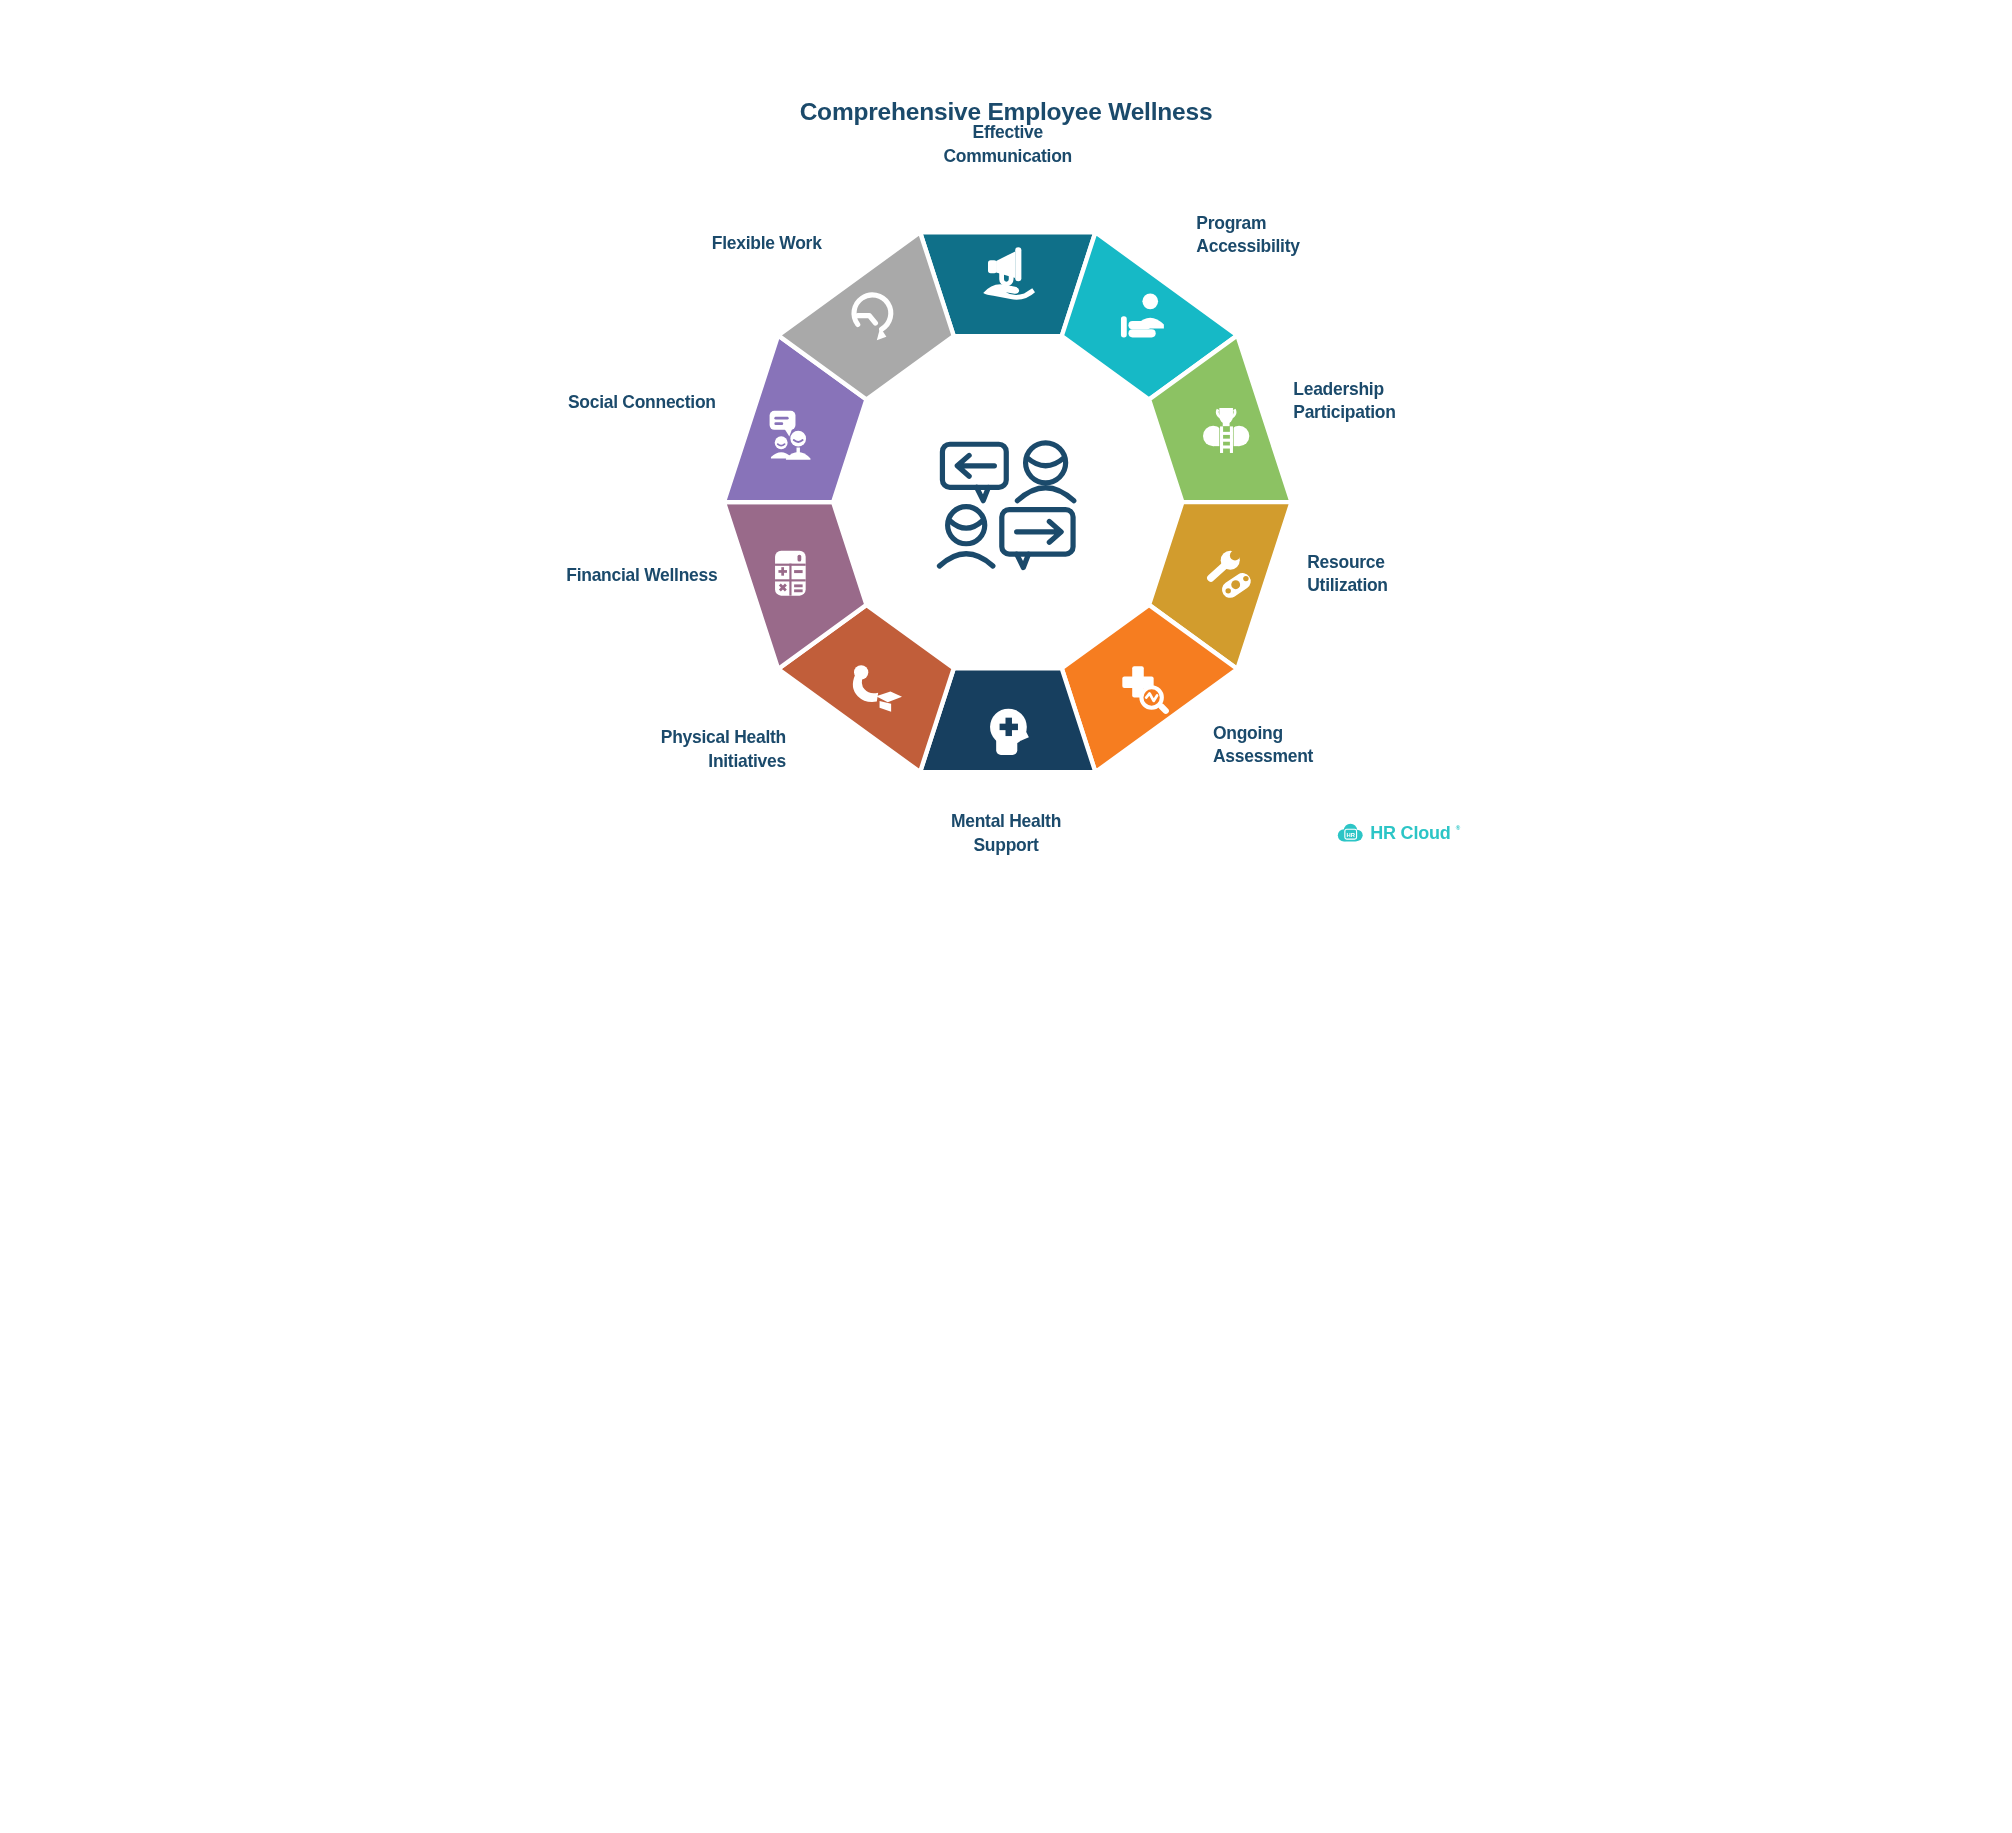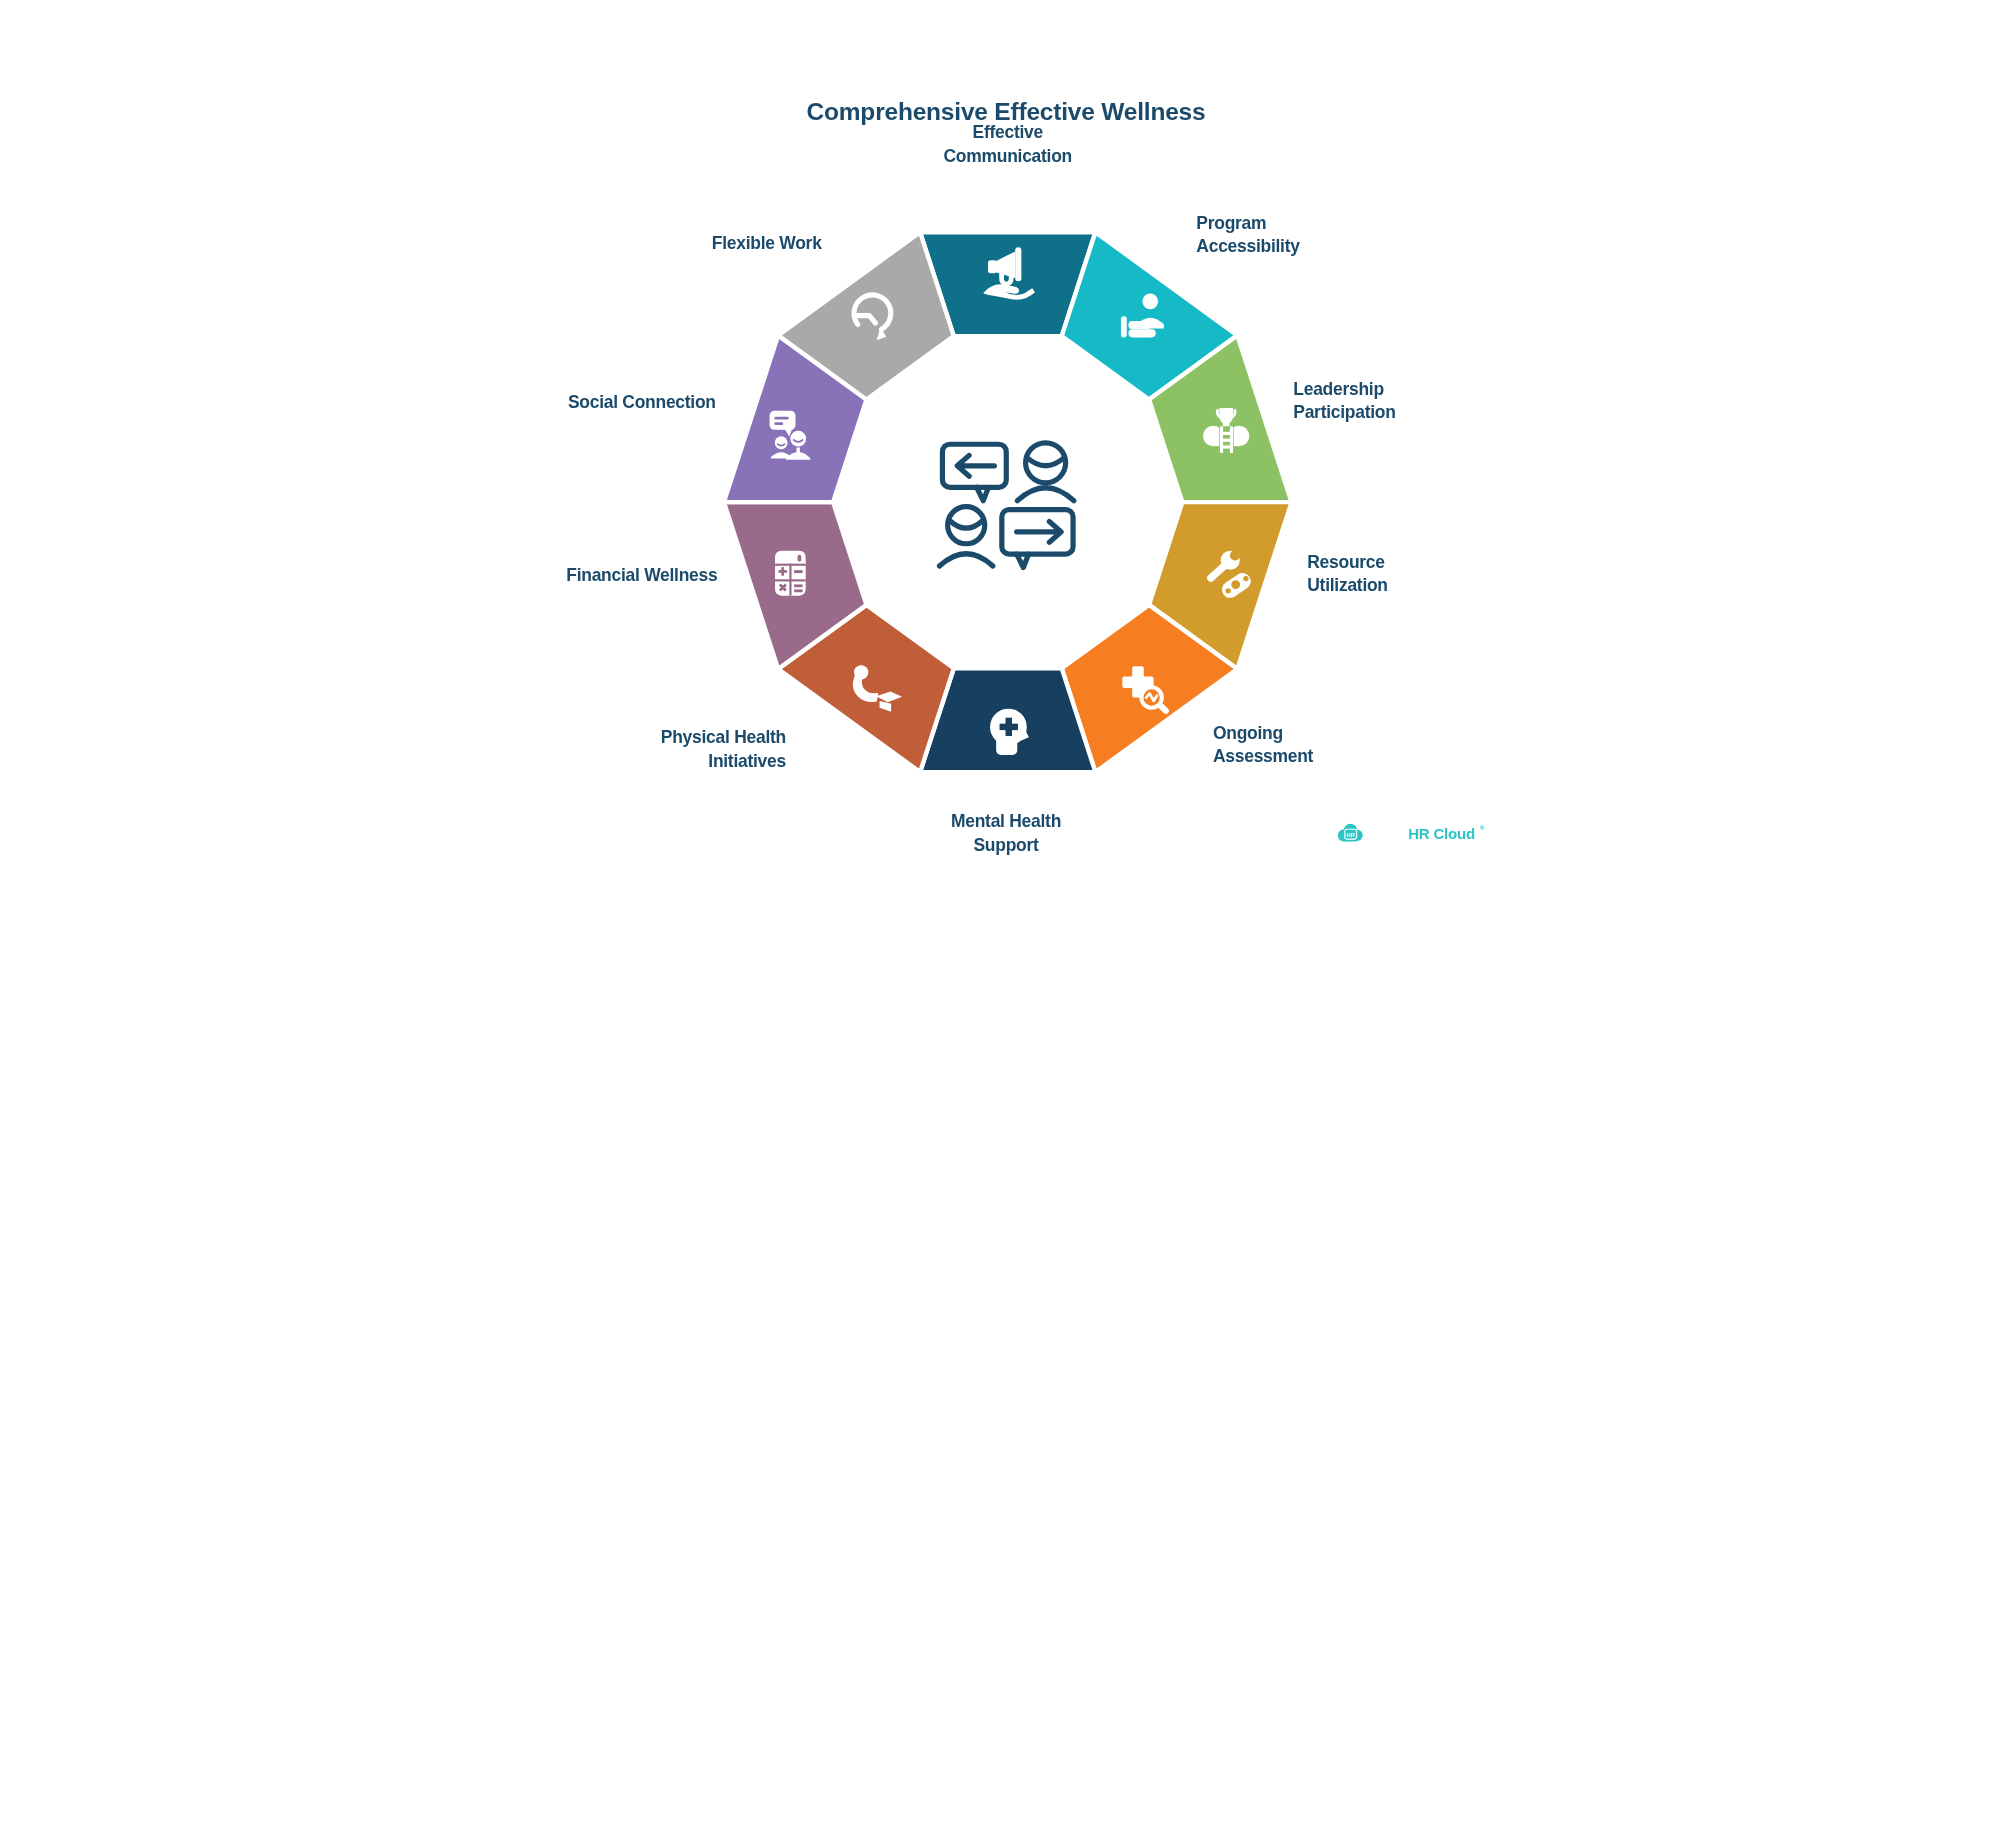--- a/index.html
+++ b/index.html
@@ -15,34 +15,33 @@
   }
   svg.diagram{position:absolute;left:0;top:0;}
   .seg-label{
     font-size:20px;font-weight:bold;letter-spacing:-0.3px;fill:#1B4A6B;
   }
   .logo{
     position:absolute;left:832px;top:822px;
     display:flex;align-items:center;gap:5.2px;
   }
   .logo-text{
-    font-size:15px;font-weight:bold;letter-spacing:-0.2px;color:#2CC5C6;
+    font-size:18px;font-weight:bold;letter-spacing:-0.2px;color:#2CC5C6;
     line-height:1;
-    margin-left:38px;
   }
   .logo-reg{
     font-size:6.1px;font-weight:bold;color:#2CC5C6;
     vertical-align:super;line-height:1;position:relative;top:-5.2px;
   }
 </style>
 </head>
 <body>
 
 <div class="canvas">
-  <div class="title">Comprehensive Effective Wellness</div>
+  <div class="title">Comprehensive Employee Wellness</div>
 
   <svg id="diagram" class="diagram" width="1006" height="917" viewBox="0 0 1152 1050" xmlns="http://www.w3.org/2000/svg">
       <g>
         <path d="M477.6,265.9 L678.4,265.9 L639.8,384.8 L516.2,384.8 Z" fill="#0F7089" stroke="#ffffff" stroke-width="5" stroke-linejoin="round"></path>
         <g transform="translate(539.0,273.0) scale(0.78)">
     <rect x="61" y="13" width="9" height="50" rx="4.5" fill="#fff"></rect>
     <polygon points="61,19 33,33 33,50 61,58" fill="#fff"></polygon>
     <rect x="21" y="32" width="13" height="19" rx="4" fill="#fff"></rect>
     <path d="M41 50 v10 a7 7 0 0 0 14 0 v-6" fill="none" stroke="#fff" stroke-width="7"></path>
     <path d="M14 80 Q28 64 46 68 L61 71 Q68 73 66.5 78 Q65 82.5 58 81 L47 79 Q59 86 74 81 L86 73 L90 79 Q75 93 54 89 L29 84 Q19 83 14 80 Z" fill="#fff"></path>

